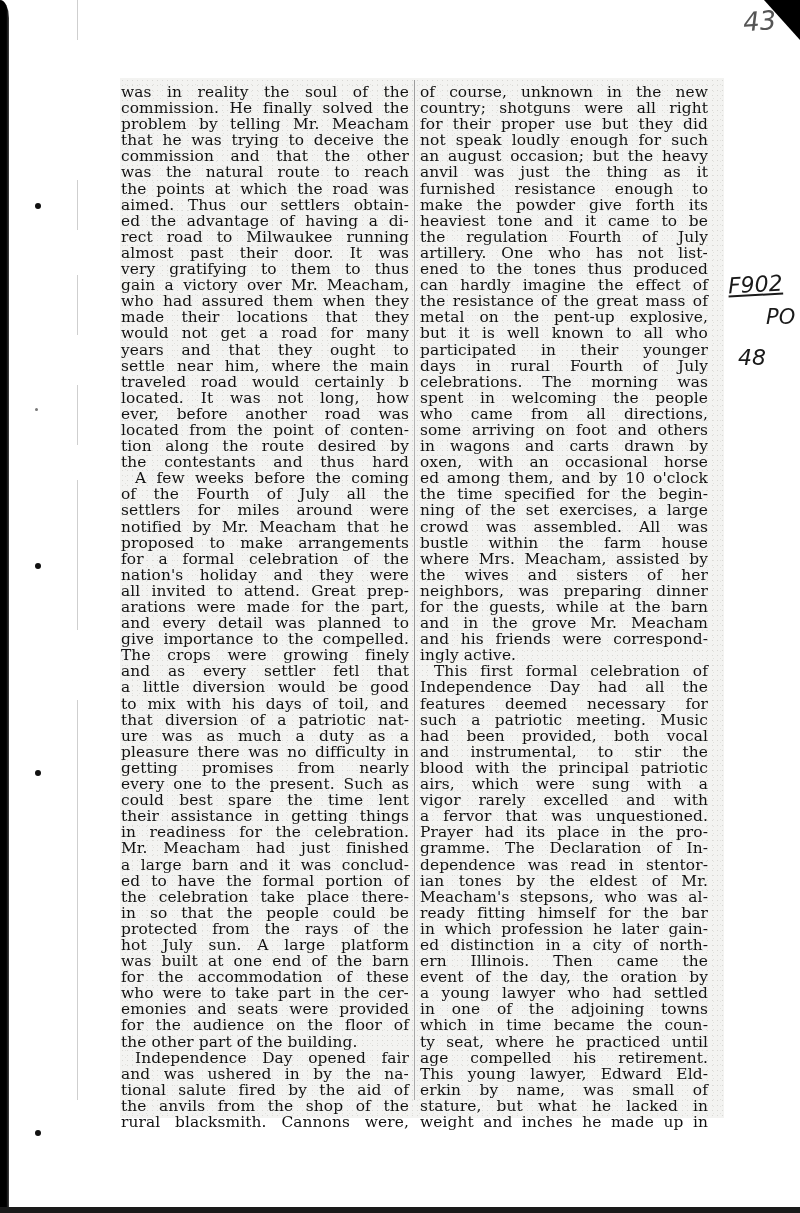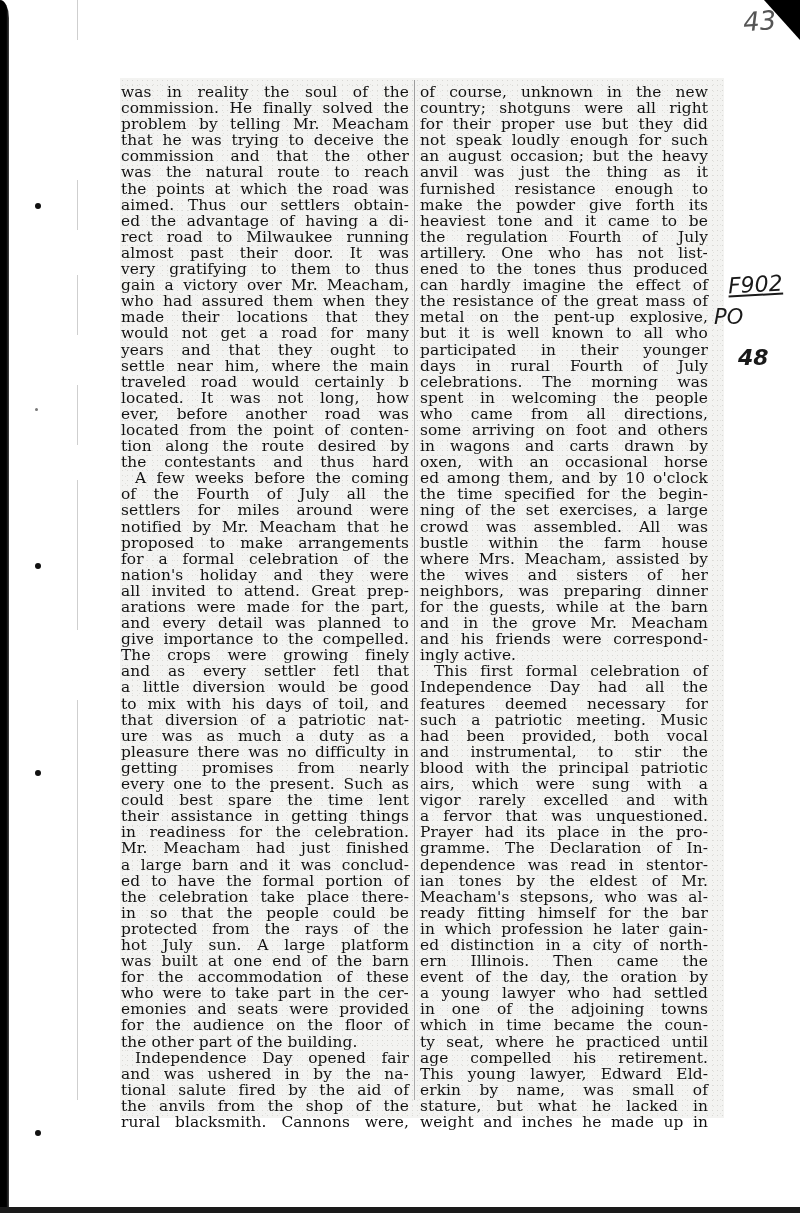--- a/index.html
+++ b/index.html
@@ -117,29 +117,29 @@
       transform: rotate(-4deg);
     }
     .note-code {
       left: 728px;
       top: 272px;
       font-size: 22px;
       text-decoration: underline;
       transform: rotate(-3deg);
     }
     .note-po {
-      left: 714px;
+      left: 766px;
       top: 305px;
       font-size: 21px;
     }
     .note-num {
       left: 738px;
       top: 345px;
       font-size: 22px;
-      font-weight: bold;
+      font-weight: normal;
     }
   </style>
 </head>
 <body>
 
 <div class="page">
   <div class="left-edge"></div>
   <div class="corner-dark"></div>
   <div class="bottom-edge"></div>
 

